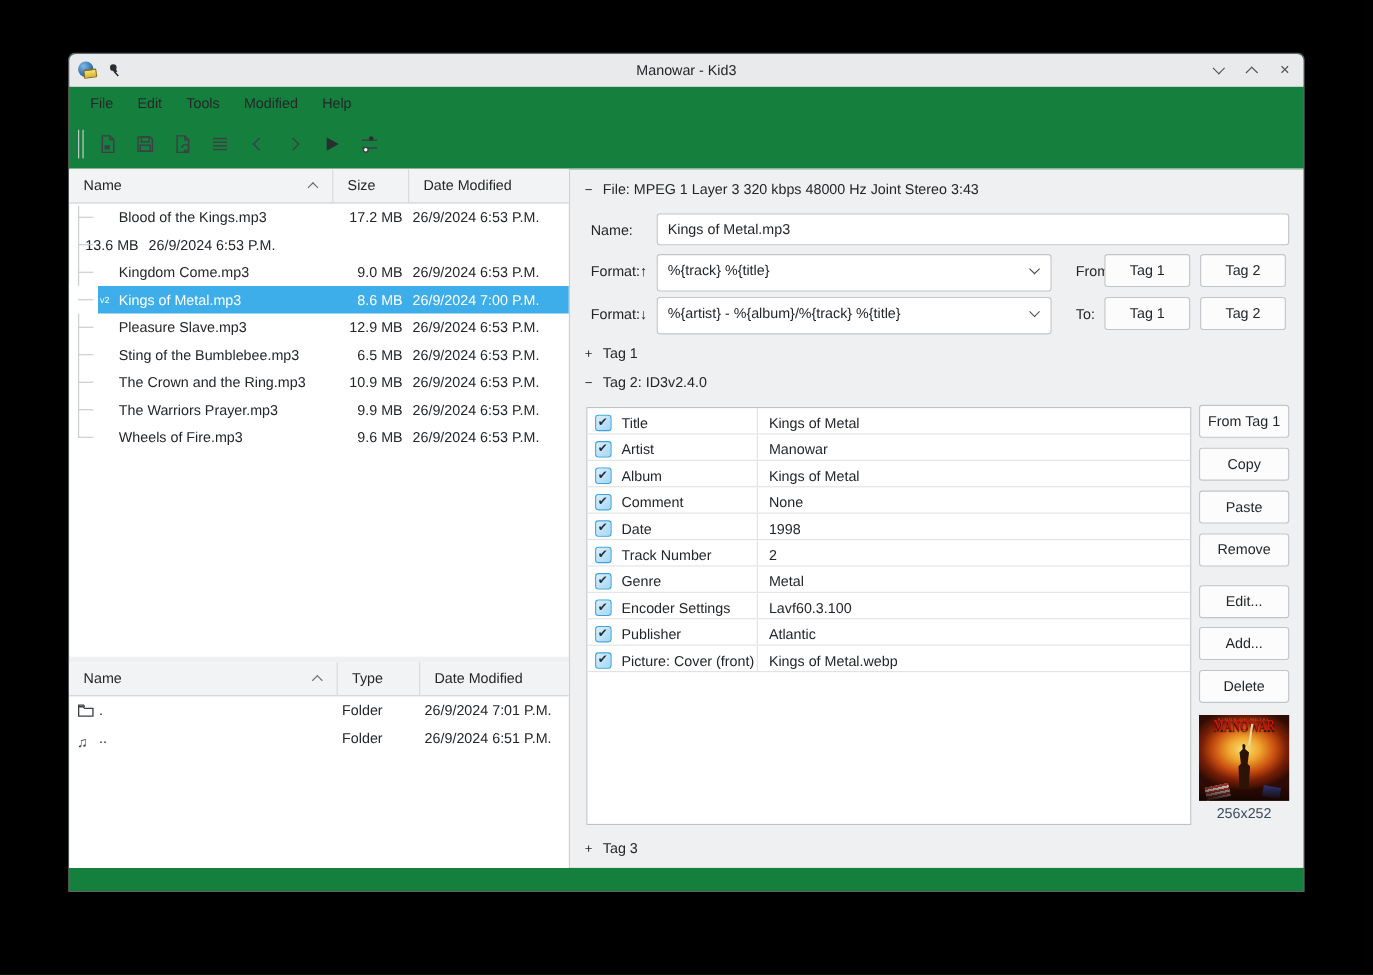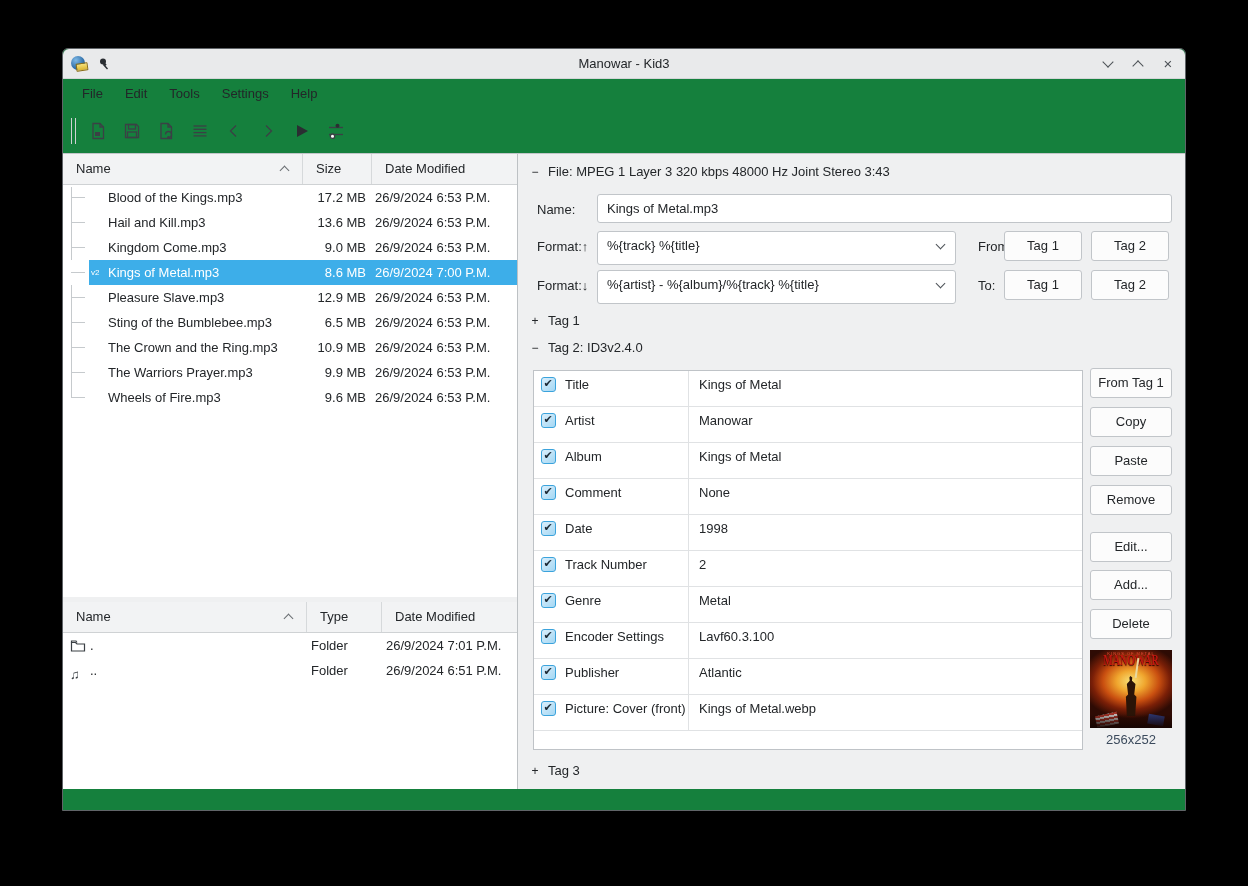--- a/index.html
+++ b/index.html
@@ -72,21 +72,21 @@
             font-size:13px; padding:0 9px; color:#232629; font-family:"Liberation Sans",sans-serif; }
   .combo { position:absolute; height:34px; background:#fff; border:1px solid #c1c5c9; border-radius:3px;
            font-size:13px; line-height:28px; padding:0 26px 0 9px; overflow:hidden; white-space:nowrap; }
   .combo .cchev { position:absolute; right:11px; top:9px; width:7px; height:7px;
                   border-right:1.3px solid #4d5257; border-bottom:1.3px solid #4d5257; transform:rotate(45deg); }
   .btn { position:absolute; height:30px; background:#fcfcfc; border:1px solid #c1c5c9; border-radius:3px;
          font-size:13px; text-align:center; line-height:28px; }
   
   .frame-table { position:absolute; left:15px; top:216px; width:550px; height:380px;
                  background:#fff; border:1px solid #bfc3c7; }
-  .trow { position:relative; height:36px; border-bottom:1px solid #e0e2e4; display:flex; }
+  .trow { position:relative; height:24px; border-bottom:1px solid #e0e2e4; display:flex; }
   .tname { width:155px; position:relative; border-right:1px solid #e0e2e4; }
   .tname .fl { position:absolute; left:31px; top:0; line-height:28px; font-size:13px; white-space:nowrap; }
   .tval { flex:1; padding-left:10px; line-height:28px; font-size:13px; }
   .cb { position:absolute; left:7px; top:6px; width:15px; height:15px; border-radius:3px;
         border:1px solid #3ba3dc; background:linear-gradient(135deg,#dbeffc,#a4d7f3); }
   .cb::after { content:"\2714"; position:absolute; left:1.5px; top:-1px; font-size:11px; color:#1d2b36; }
   
   .cover { position:absolute; left:572px; top:496px; width:82px; height:78px; overflow:hidden;
            background:radial-gradient(ellipse 62% 48% at 50% 40%, #f8e27a 0%, #f0a62e 28%, #c94f10 55%, #7a1f07 76%, #2e0b04 100%); }
   .cover-small { position:absolute; top:1px; left:0; right:0; text-align:center; font-size:4px; color:#e24a33; letter-spacing:1px; }
@@ -135,21 +135,21 @@
       <span class="wc">
           <span class="xglyph">×</span>
         </span>
     </div>
   </div>
 
   <div class="menubar">
     <span class="menu-item">File</span>
     <span class="menu-item">Edit</span>
     <span class="menu-item">Tools</span>
-    <span class="menu-item">Settings</span>
+    <span class="menu-item">Modified</span>
     <span class="menu-item">Help</span>
   </div>
 
   <div class="toolbar">
     <div class="tb-handle"></div>
     <div class="tbtn">
       <svg width="20" height="20" viewBox="0 0 20 20">
           <path d="M5 2.5 h7 l3.5 3.5 v11.5 h-10.5 z"></path>
           <path d="M12 2.5 v3.5 h3.5"></path>
           <rect x="7" y="11" width="5" height="4" fill="#3b4045" stroke="none"></rect>
@@ -217,21 +217,20 @@
           <div class="hcell h-date1"><span>Date Modified</span></div>
         </div>
         <div class="list-body">
           <div class="tree-v"></div>
           <div class="frow">
             <span class="c-name">Blood of the Kings.mp3</span>
               <span class="c-size">17.2 MB</span>
               <span class="c-date">26/9/2024 6:53 P.M.</span>
           </div>
           <div class="frow">
-            <span class="c-name">Hail and Kill.mp3</span>
               <span class="c-size">13.6 MB</span>
               <span class="c-date">26/9/2024 6:53 P.M.</span>
           </div>
           <div class="frow">
             <span class="c-name">Kingdom Come.mp3</span>
               <span class="c-size">9.0 MB</span>
               <span class="c-date">26/9/2024 6:53 P.M.</span>
           </div>
           <div class="frow selected">
             <span class="v2badge">v2</span>

